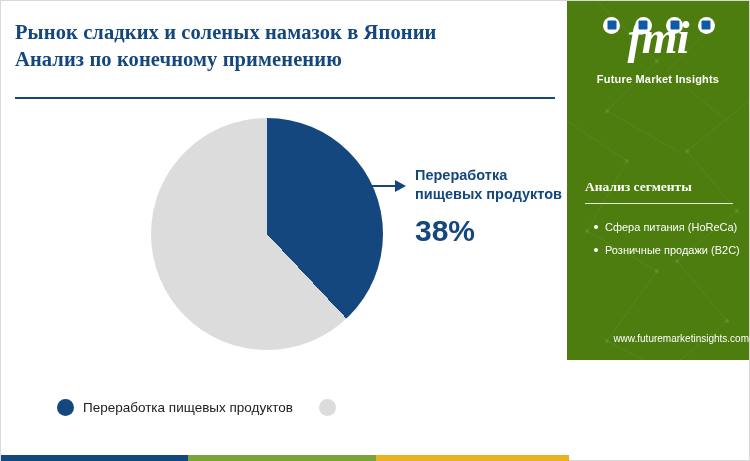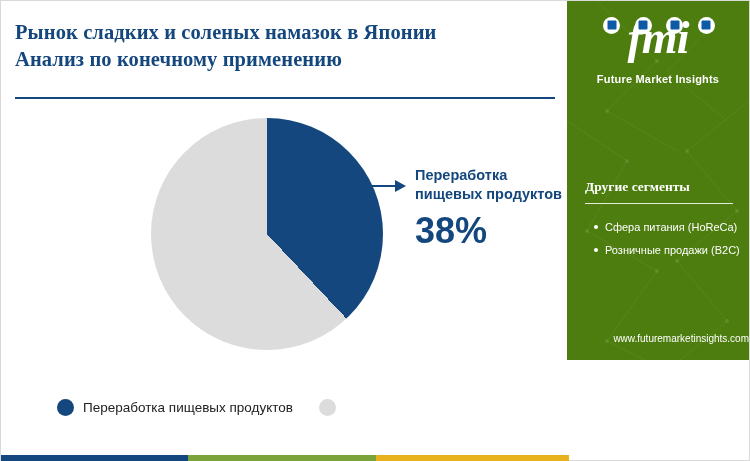--- a/index.html
+++ b/index.html
@@ -102,21 +102,21 @@
   }
   .callout-label {
     font-weight: bold;
     font-size: 14.5px;
     line-height: 19px;
     color: #14477d;
   }
   .callout-value {
     margin-top: 10px;
     font-weight: bold;
-    font-size: 36px;
+    font-size: 30px;
     line-height: 34px;
     color: #14477d;
   }
 
   
   .legend {
     position: absolute;
     left: 56px;
     top: 398px;
     display: flex;
@@ -359,21 +359,21 @@
             </span>
           <span class="logo-dot">
               <i></i>
             </span>
         </div>
         <div class="logo-fmi">fmi</div>
       </div>
       <div class="logo-sub">Future Market Insights</div>
     </div>
 
-    <div class="seg-title">Другие сегменты</div>
+    <div class="seg-title">Анализ сегменты</div>
     <div class="seg-rule"></div>
     <ul class="seg-list" id="seg-list">
         <li>Сфера питания (HoReCa)</li>
         <li>Розничные продажи (B2C)</li>
       </ul>
 
     <div class="site-url">www.futuremarketinsights.com</div>
   </div>
 
 </div>

